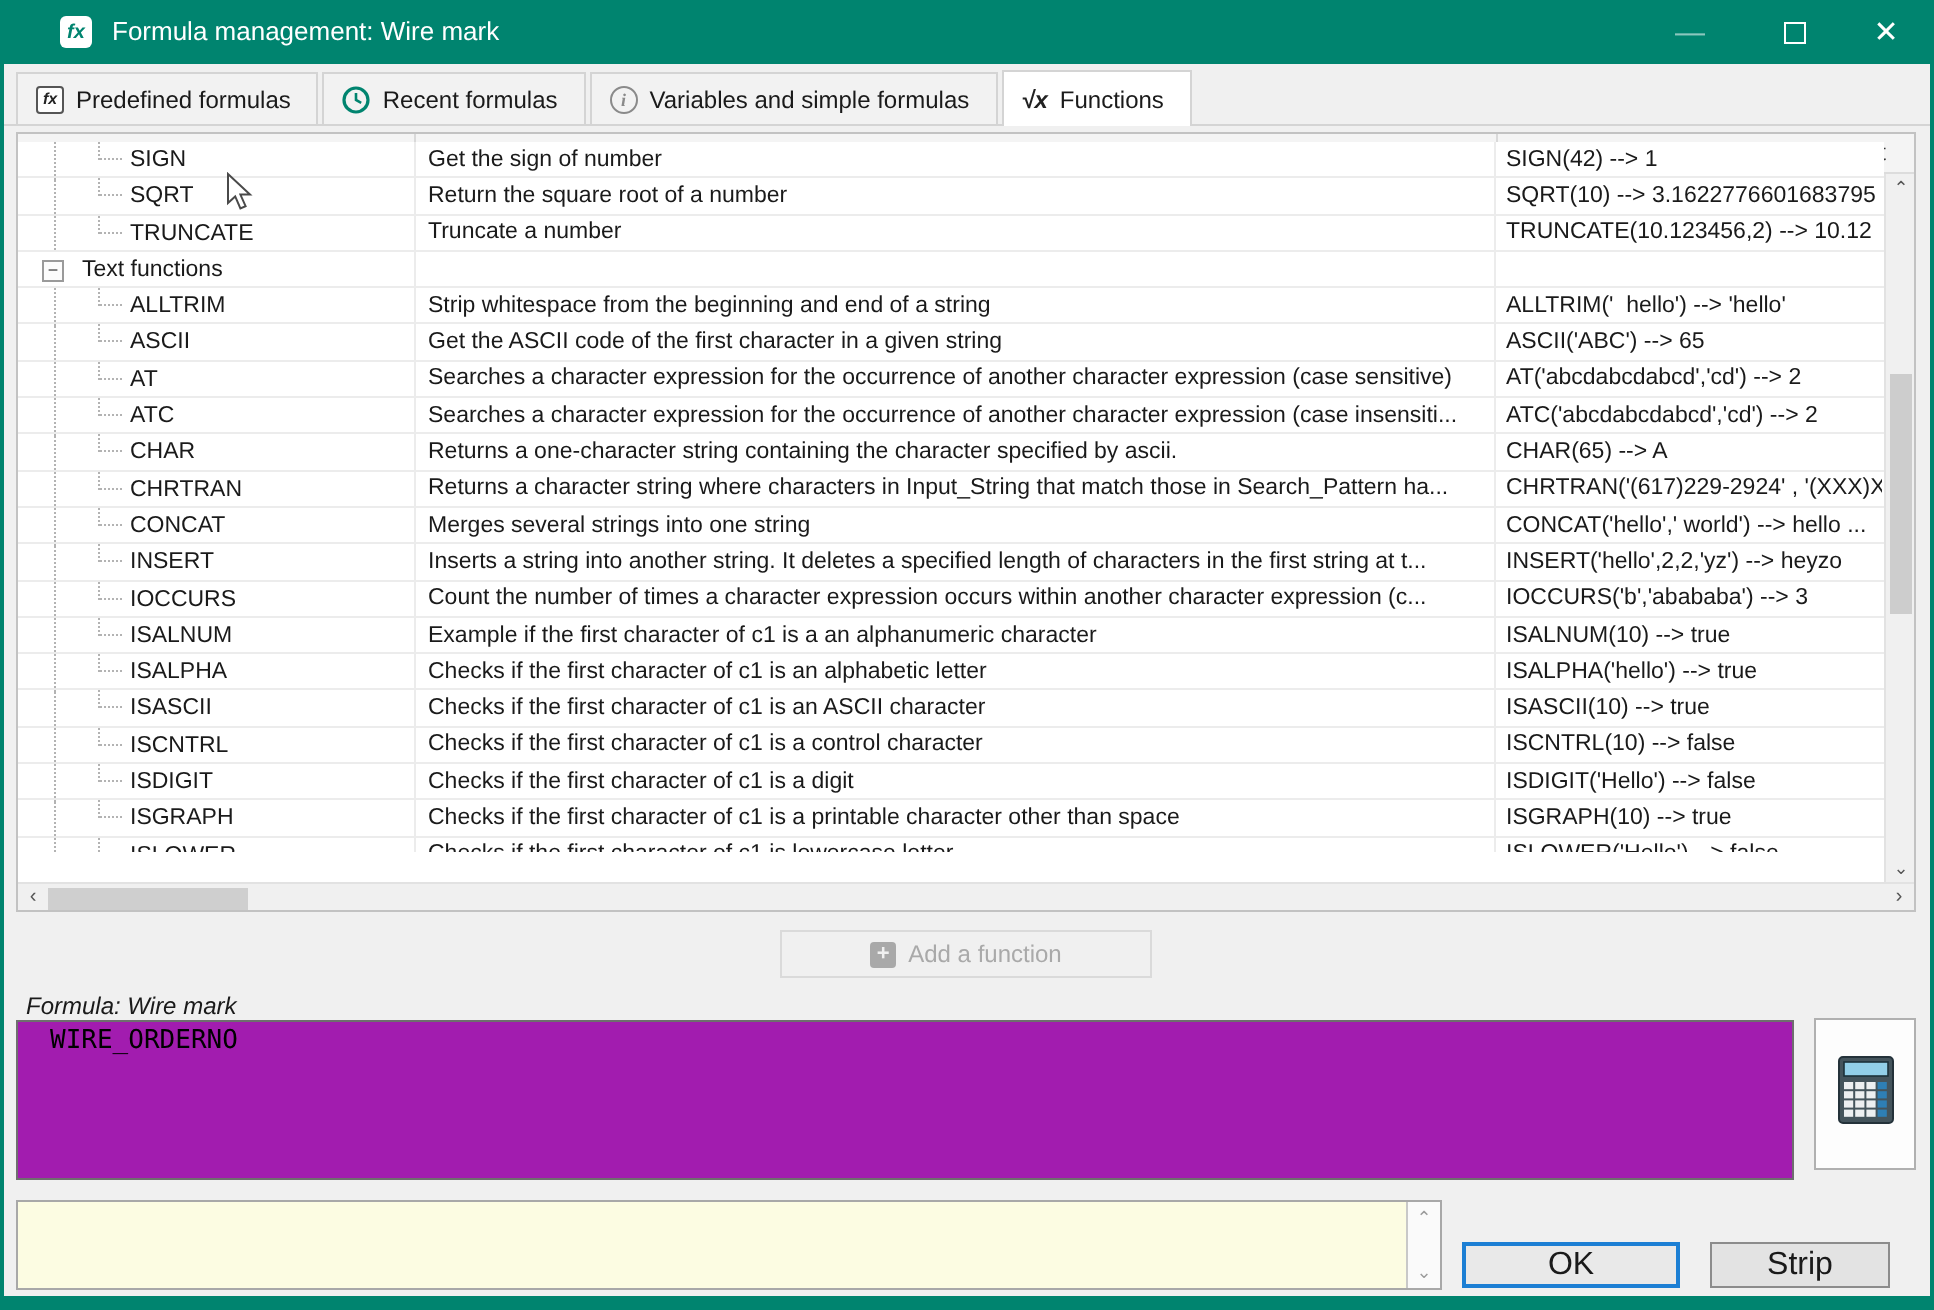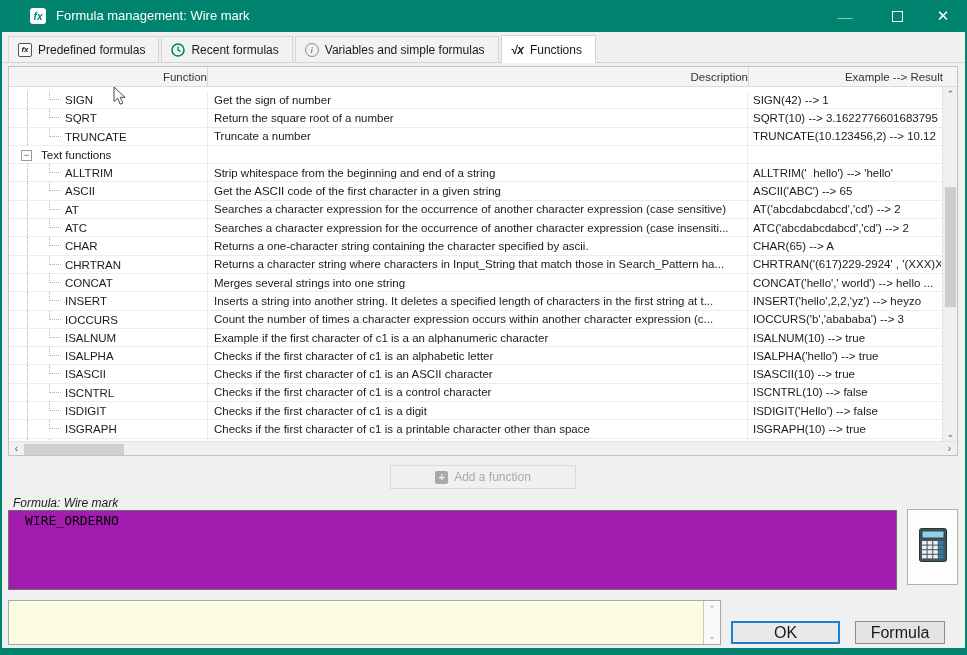--- a/index.html
+++ b/index.html
@@ -39,21 +39,21 @@
                font-weight:bold; display:flex; align-items:center; justify-content:center; font-family:"Liberation Serif", serif; font-style:italic; }
   .sqrtx-icon { font-style:italic; font-weight:bold; font-size:12px; color:#222; }
 
   
   .table { position:absolute; left:8px; top:66px; width:950px; height:390px; background:#ffffff; border:1px solid #c2c2c2; }
   .thead { position:absolute; left:0; top:0; width:948px; height:20px; background:#f4f4f4; border-bottom:1px solid #dcdcdc; display:flex; }
   .th { font-size:11.5px; color:#333; display:flex; align-items:center; justify-content:flex-end; border-right:1px solid #d9d9d9; position:relative; }
   .th-fn { width:199px; } .th-desc { width:541px; } .th-ex { width:194px; border-right:none; }
   .sort-arrow { position:absolute; right:8px; top:6px; font-size:7px; color:#b5b5b5; }
 
-  .tbody { position:absolute; left:0; top:24px; width:933px; height:355px; overflow:hidden; }
+  .tbody { position:absolute; left:0; top:4px; width:933px; height:355px; overflow:hidden; }
   .trow { height:18.3px; display:flex; border-bottom:1px solid #ececec; position:relative; background:#fff; }
   .trow::before { content:""; position:absolute; left:18px; top:0; bottom:0; border-left:1px dotted #b3b3b3; }
   .cell { font-size:11.5px; color:#1a1a1a; white-space:nowrap; overflow:hidden; display:flex; align-items:center; }
   .c-fn { width:199px; border-right:1px solid #ececec; position:relative; }
   .c-desc { width:540px; border-right:1px solid #ececec; padding-left:6px; }
   .c-ex { width:193px; padding-left:5px; }
   .c-ex .ex, .c-desc .desc { white-space:pre; }
   .elbow { position:absolute; left:40px; top:0; height:9px; width:12px; border-left:1px dotted #b3b3b3; border-bottom:1px dotted #b3b3b3; }
   .fn-label { position:absolute; left:56px; top:0; line-height:18.3px; }
   .expander { position:absolute; left:12px; top:4px; width:11px; height:11px; background:#fcfcfc; border:1px solid #9a9a9a;
@@ -468,21 +468,21 @@
 
   <div class="msg-box">
     <span></span>
     <div class="msg-scroll">
       <div class="arrow up">⌃</div>
       <div class="arrow down">⌄</div>
     </div>
   </div>
 
   <div class="btn btn-ok">OK</div>
-  <div class="btn btn-cancel">Formula</div>
+  <div class="btn btn-cancel">Strip</div>
 
   <div class="cursor">
     <svg width="14" height="20" viewBox="0 0 14 20">
       <path d="M1,1 L1,15.5 L4.6,12.2 L7.2,18.2 L9.8,17.1 L7.2,11.3 L12,11.3 Z" fill="#ffffff" stroke="#4a4a4a" stroke-width="1"></path>
     </svg>
   </div>
 
 </div>
 
 </body></html>

